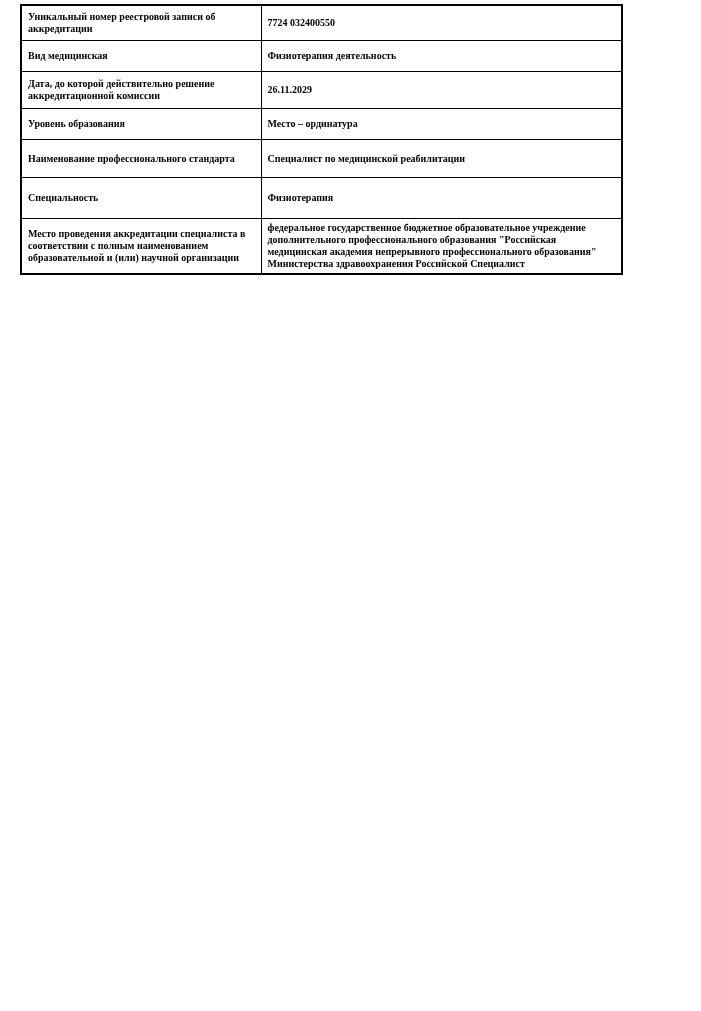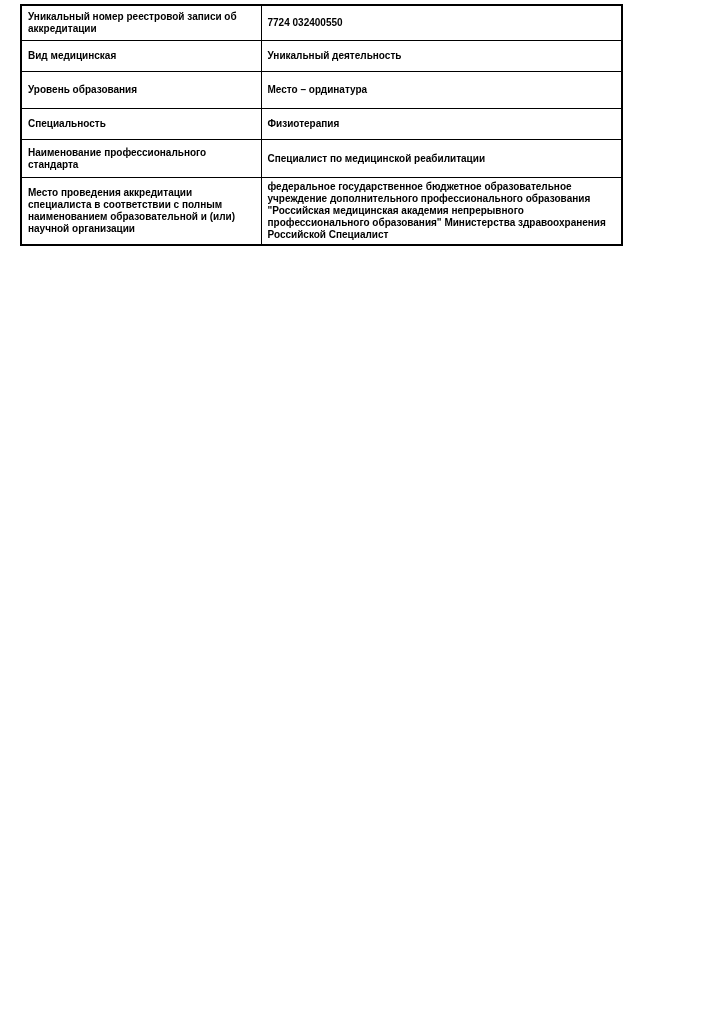--- a/index.html
+++ b/index.html
@@ -6,21 +6,21 @@
     margin: 0;
     padding: 0;
     background: #ffffff;
   }
   .page {
     position: relative;
     width: 701px;
     height: 1011px;
     background: #ffffff;
     overflow: hidden;
-    font-family: Liberation Sans, sans-serif;
+    font-family: Liberation Serif, serif;
   }
   table.accred {
     position: absolute;
     left: 20px;
     top: 4px;
     width: 601px;
     border-collapse: collapse;
     table-layout: fixed;
     border: 2px solid #000000;
   }
@@ -56,33 +56,37 @@
       <col class="c-label">
       <col class="c-value">
     </colgroup>
     <tbody>
       <tr>
         <td>Уникальный номер реестровой записи об аккредитации</td>
         <td>7724 032400550</td>
       </tr>
       <tr>
         <td>Вид медицинская</td>
-        <td>Уникальный деятельность</td>
+        <td>Физиотерапия деятельность</td>
+      </tr>
+      <tr>
+        <td>Дата, до которой действительно решение аккредитационной комиссии</td>
+        <td>26.11.2029</td>
       </tr>
       <tr>
         <td>Уровень образования</td>
         <td>Место – ординатура</td>
       </tr>
       <tr>
+        <td>Наименование профессионального стандарта</td>
+        <td>Специалист по медицинской реабилитации</td>
+      </tr>
+      <tr>
         <td>Специальность</td>
         <td>Физиотерапия</td>
-      </tr>
-      <tr>
-        <td>Наименование профессионального стандарта</td>
-        <td>Специалист по медицинской реабилитации</td>
       </tr>
       <tr>
         <td>Место проведения аккредитации специалиста в соответствии с полным наименованием образовательной и (или) научной организации</td>
         <td>федеральное государственное бюджетное образовательное учреждение дополнительного профессионального образования "Российская медицинская академия непрерывного профессионального образования" Министерства здравоохранения Российской Специалист</td>
       </tr>
     </tbody>
   </table>
 </div>
 
 </body></html>

